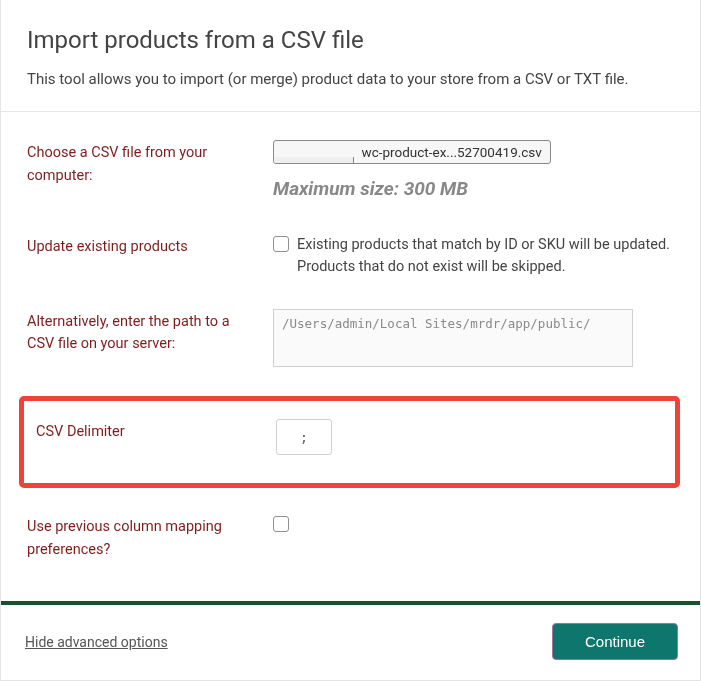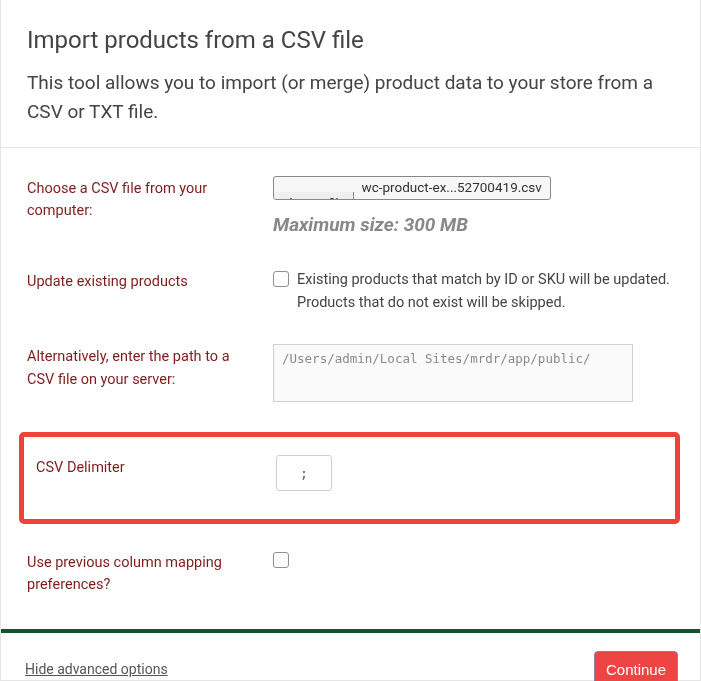--- a/index.html
+++ b/index.html
@@ -23,21 +23,21 @@
   .header {
     padding: 26px 26px 20px 26px;
   }
   .title {
     font-size: 24px;
     font-weight: 400;
     color: #444;
     margin: 0 0 14px 0;
   }
   .subtitle {
-    font-size: 19px;
+    font-size: 15px;
     color: #444;
     line-height: 1.55;
     margin: 0;
   }
   .divider {
     border-top: 1px solid #e6e6e6;
   }
   .form-area {
     padding: 20px 26px 10px 26px;
     flex: 1;
@@ -155,26 +155,26 @@
     align-items: center;
     justify-content: space-between;
   }
   .toggle-link {
     color: #555;
     text-decoration: underline;
     font-size: 14px;
     cursor: pointer;
   }
   .continue-btn {
-    background: #ef4444;
+    background: #0f766e;
     color: #fff;
     border: 1px solid #a2749a;
     border-radius: 4px;
     font-size: 15px;
-    padding: 9px 11px;
+    padding: 9px 32px;
     cursor: pointer;
   }
 </style>
 </head>
 <body>
 
 <div class="wrapper">
 
   <div class="header">
     <h1 class="title">Import products from a CSV file</h1>

